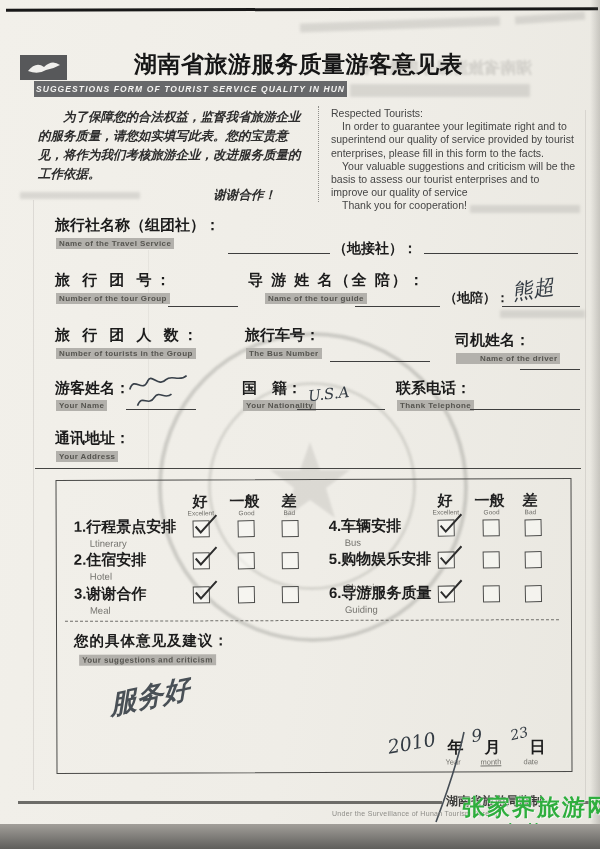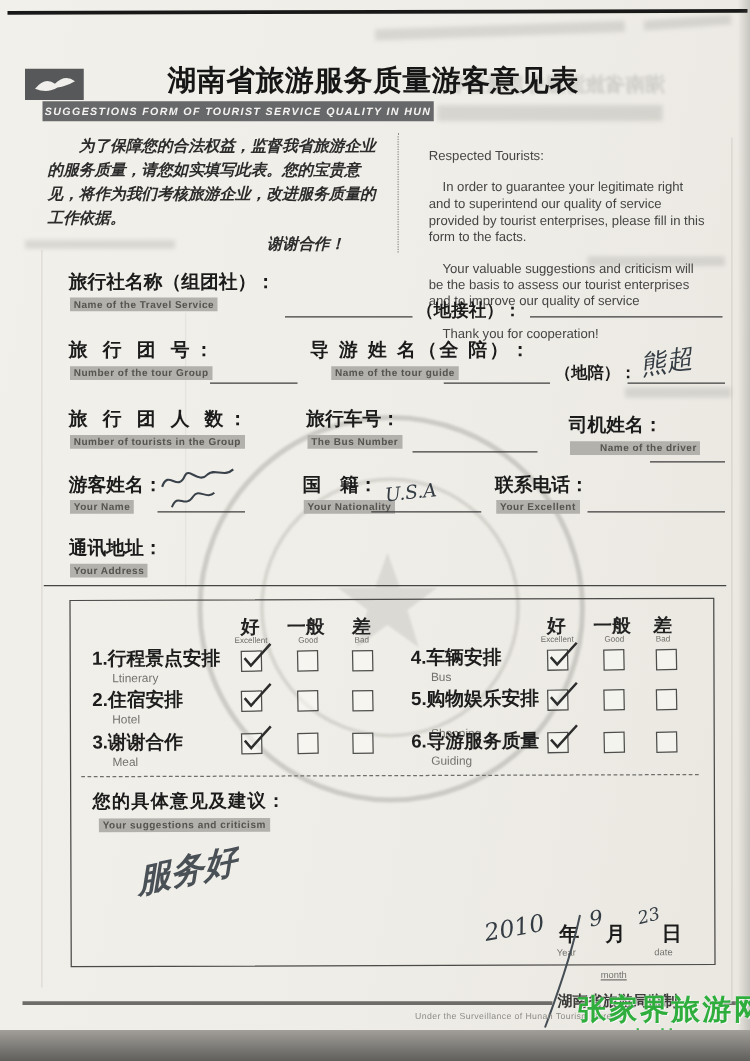--- a/index.html
+++ b/index.html
@@ -20,21 +20,21 @@
   .title-bar{left:34px;top:81px;width:313px;height:16px;background:#67686a;color:#f4f3f1;
              font-size:8.5px;font-weight:bold;letter-spacing:1.1px;text-align:center;line-height:16px;white-space:nowrap;font-style:italic;}
   
   .intro-cn{left:38px;top:107px;width:272px;font-size:12.5px;line-height:19px;
             font-family:"DejaVu Serif","Liberation Serif",serif;font-style:italic;font-weight:600;color:#2c2c2c;}
   .intro-cn p{margin:0;text-indent:2em;}
   .intro-cn .salute{text-indent:0;}
   .intro-cn .thanks{text-indent:0;text-align:right;padding-right:34px;margin-top:2px;}
   .intro-divider{left:318px;top:106px;height:96px;border-left:1px dotted #8f8e8a;width:0;}
   .intro-en{left:331px;top:107px;width:248px;font-size:10.5px;line-height:13.2px;color:#454545;}
-  .intro-en p{margin:12px;text-indent:11px;}
+  .intro-en p{margin:0;text-indent:11px;}
   .intro-en .salute{text-indent:0;}
   
   .lbl{font-weight:bold;color:#1b1b1b;font-size:15px;white-space:nowrap;}
   .lbl-sp{letter-spacing:4px;}
   .band{background:#b3b1ac;color:#55544f;font-size:8px;font-weight:bold;padding:1px 3px;white-space:nowrap;letter-spacing:.4px;}
   .plain-sub{color:#73726d;font-size:9.5px;white-space:nowrap;}
   .uline{border-bottom:1.5px solid #3e3e3e;height:0;}
   .hand{font-style:italic;color:#333b43;font-family:"DejaVu Serif","Liberation Serif",serif;white-space:nowrap;}
   
   .rate-box{left:56px;top:479px;width:514px;height:292px;border:1.6px solid #4a4a48;transform:rotate(-.2deg);}
@@ -129,21 +129,21 @@
   <svg class="abs" style="left:126px;top:370px;transform:rotate(-6deg);" width="75" height="40">
     <path d="M4 16 C10 2 16 22 23 9 C27 2 33 17 41 10 C47 5 54 14 62 8" stroke="#39414a" stroke-width="1.7" fill="none"></path>
     <path d="M10 33 C16 21 20 36 28 26 C33 20 38 30 45 25" stroke="#39414a" stroke-width="1.6" fill="none"></path>
   </svg>
   <div class="abs uline" style="left:126px;top:409px;width:70px;"></div>
   <div class="abs lbl" style="left:242px;top:379px;">国　籍：</div>
   <div class="abs band" style="left:243px;top:400px;">Your Nationality</div>
   <div class="abs hand" style="left:308px;top:385px;font-size:15px;transform:rotate(-6deg);">U.S.A</div>
   <div class="abs uline" style="left:297px;top:409px;width:88px;"></div>
   <div class="abs lbl" style="left:396px;top:379px;">联系电话：</div>
-  <div class="abs band" style="left:397px;top:400px;">Your Excellent</div>
+  <div class="abs band" style="left:397px;top:400px;">Thank Telephone</div>
   <div class="abs uline" style="left:470px;top:409px;width:110px;"></div>
 
   <div class="abs lbl" style="left:55px;top:429px;">通讯地址：</div>
   <div class="abs band" style="left:56px;top:451px;">Your Address</div>
   <div class="abs" style="left:35px;top:468px;width:546px;height:0;border-top:1.5px solid #454543;"></div>
 
   <div class="abs rate-box">
 
     <div class="abs hdr-cn" style="left:136px;top:12px;">好</div>
     <div class="abs hdr-en" style="left:131px;top:29px;">Excellent</div>
@@ -223,21 +223,21 @@
 
     <div class="abs lbl" style="left:17px;top:151px;font-size:14.5px;letter-spacing:1px;">您的具体意见及建议：</div>
     <div class="abs band" style="left:22px;top:174px;">Your suggestions and criticism</div>
     <div class="abs hand" style="left:52px;top:198px;font-size:27px;font-weight:bold;transform:rotate(-12deg) skewX(-8deg);opacity:.88;">服务好</div>
 
     <div class="abs hand" style="left:330px;top:252px;font-size:19px;transform:rotate(-10deg);">2010</div>
     <div class="abs lbl" style="left:390px;top:258px;font-size:16px;">年</div>
     <div class="abs plain-sub" style="left:388px;top:278px;font-size:7.5px;">Year</div>
     <div class="abs hand" style="left:414px;top:246px;font-size:17px;transform:rotate(-8deg);">9</div>
     <div class="abs lbl" style="left:427px;top:258px;font-size:16px;">月</div>
-    <div class="abs plain-sub" style="left:423px;top:296px;font-size:7.5px;text-decoration:underline;">month</div>
+    <div class="abs plain-sub" style="left:423px;top:278px;font-size:7.5px;text-decoration:underline;">month</div>
     <div class="abs hand" style="left:453px;top:246px;font-size:14px;transform:rotate(-14deg);">23</div>
     <div class="abs lbl" style="left:472px;top:258px;font-size:16px;">日</div>
     <div class="abs plain-sub" style="left:466px;top:278px;font-size:7.5px;">date</div>
   </div>
 
   <svg class="abs" style="left:430px;top:730px;" width="45" height="95">
     <path d="M34 2 C28 30 18 60 6 92" stroke="#454d55" stroke-width="1.6" fill="none"></path>
   </svg>
 
   <div class="abs foot-line" style="left:18px;top:801px;width:424px;"></div>

